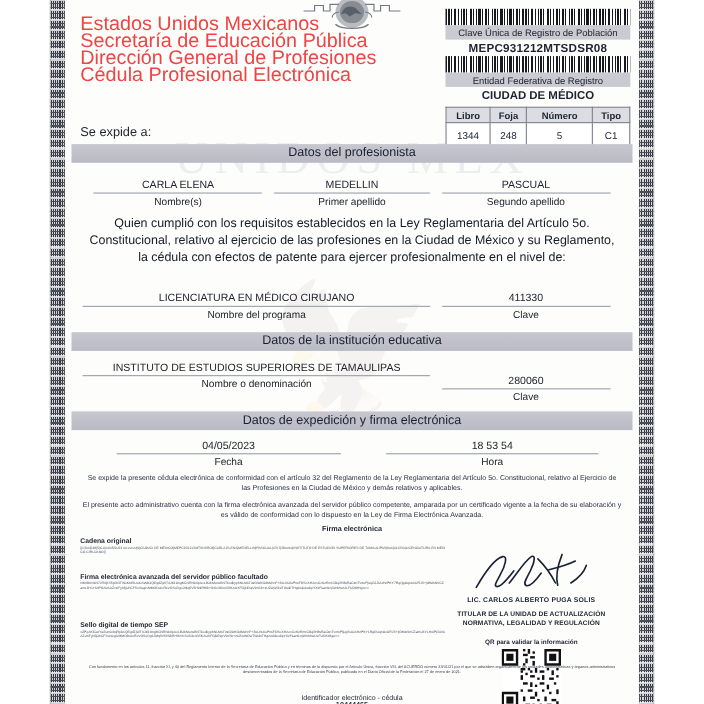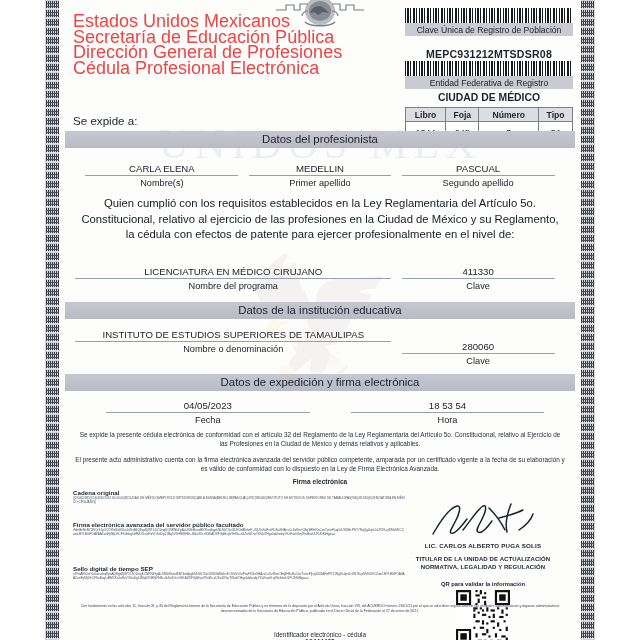--- a/index.html
+++ b/index.html
@@ -54,21 +54,21 @@
   .hdr div{font-size:18px;color:#ef4444;white-space:nowrap;}
 
   .curp{position:absolute;right:8px;top:8px;width:168px;text-align:center;}
   .barcode{height:15px;width:100%;
     background:repeating-linear-gradient(90deg,
       #14181f 0 1px, #fff 1px 2px, #14181f 2px 4px, #fff 4px 5px,
       #14181f 5px 6px, #fff 6px 8px, #14181f 8px 10px, #fff 10px 11px,
       #14181f 11px 12px, #fff 12px 14px);
   }
   .lblbar{background:#c9cad2;font-size:8.6px;padding:1.5px 0;color:#20242c;}
-  .curpval{font-size:10.6px;font-weight:bold;padding:12px 0 1px;letter-spacing:.2px;}
+  .curpval{font-size:10.6px;font-weight:bold;padding:2px 0 1px;letter-spacing:.2px;}
   .entval{font-size:10.4px;font-weight:bold;padding:3px 0 4px;}
   table.lfnt{width:100%;border-collapse:collapse;}
   table.lfnt th{background:#dcdde2;border:1px solid #7c808a;font-size:8.6px;font-weight:bold;padding:1.5px 0;}
   table.lfnt td{border:1px solid #7c808a;font-size:9px;padding:6px 0;text-align:center;background:#fff;}
 
   .se-expide{position:absolute;left:14px;top:114px;font-size:11.6px;}
 
   
   .secbar{
     position:absolute;left:6px;right:6px;height:17px;line-height:17px;

